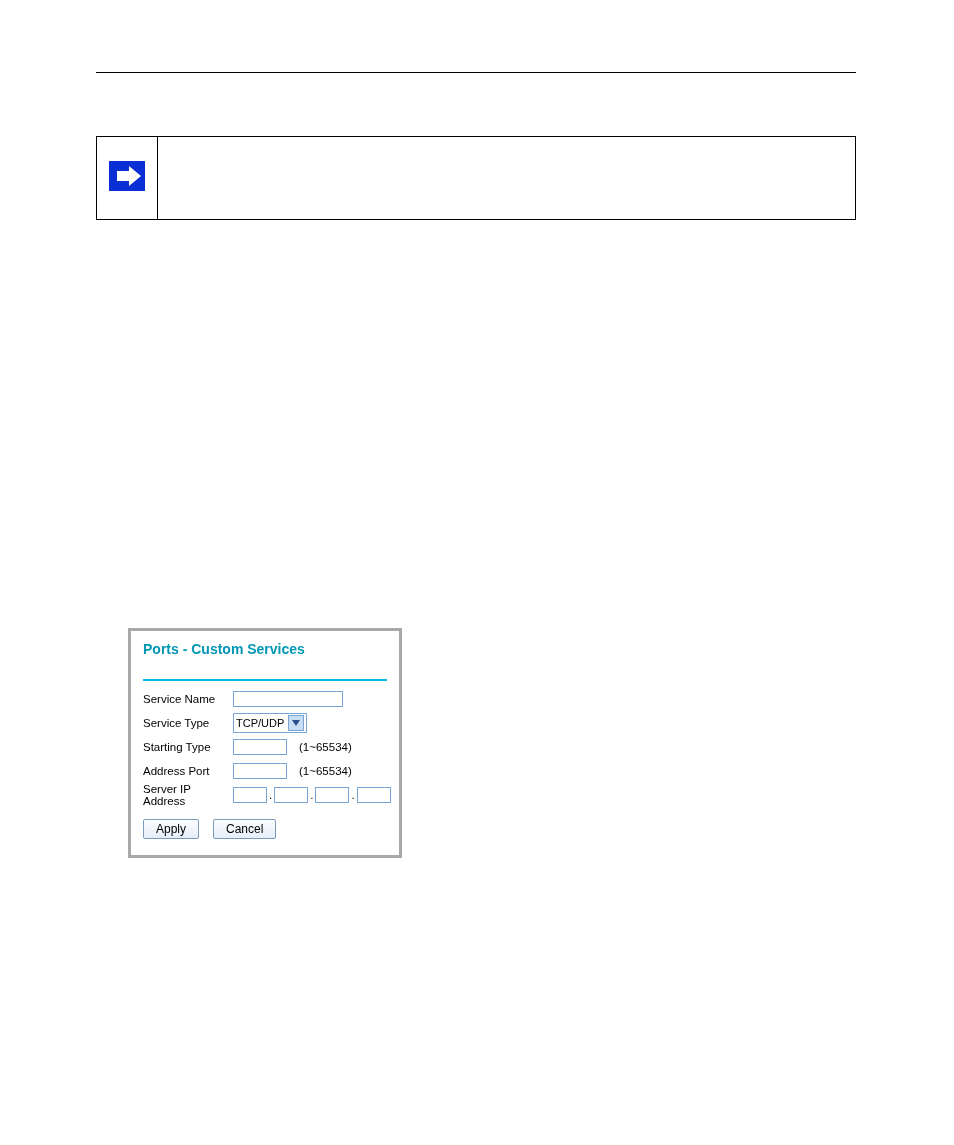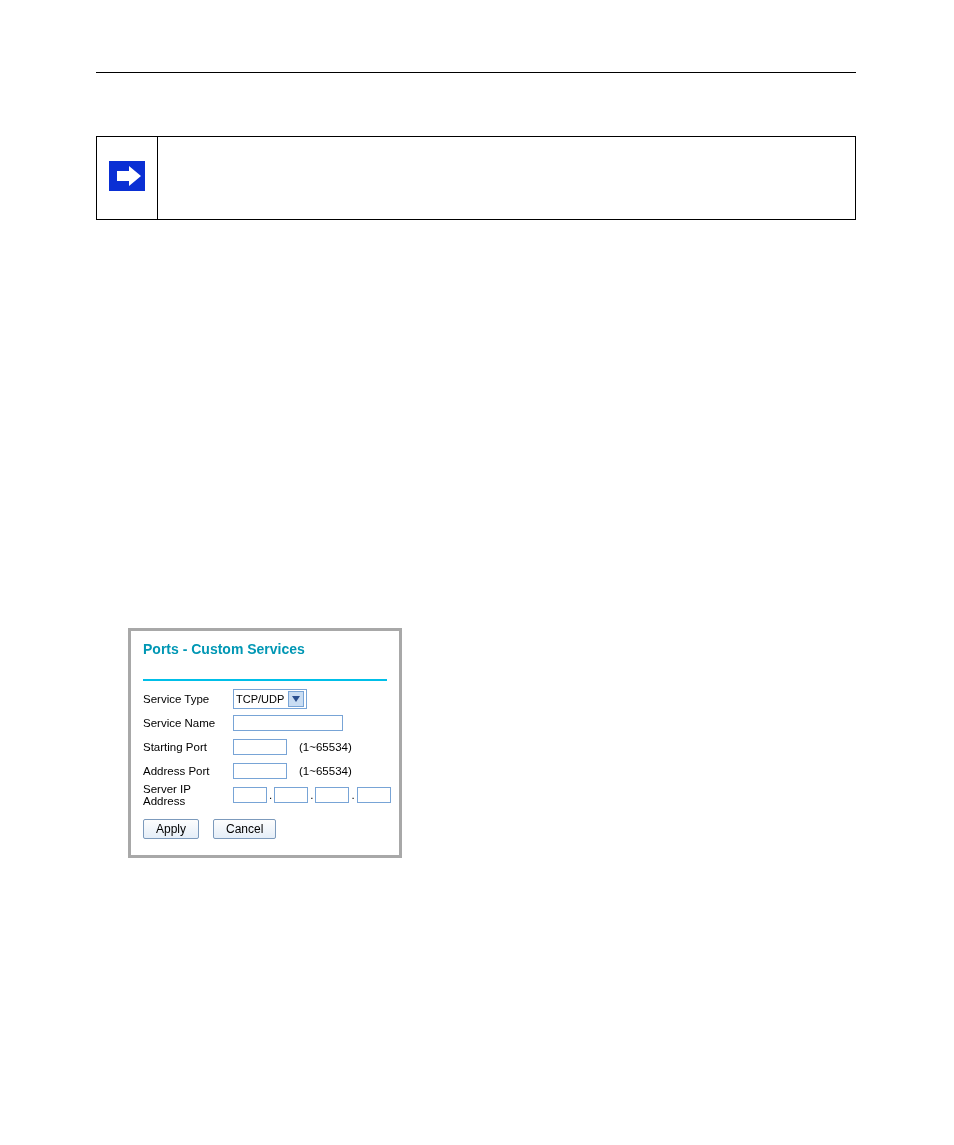--- a/index.html
+++ b/index.html
@@ -169,40 +169,40 @@
           <polygon points="8,10 20,10 20,5 32,15 20,25 20,20 8,20" fill="#ffffff"></polygon>
         </svg>
       </span>
     </div>
     <div class="note-content-cell"></div>
   </div>
 
   <div class="dialog">
     <div class="dialog-title">Ports - Custom Services</div>
     <hr class="dialog-rule">
+
+    <div class="field-row">
+      <span class="field-label">Service Name</span>
+      <input class="text-input w110" type="text" value="" style="">
+    </div>
 
     <div class="field-row">
       <span class="field-label">Service Type</span>
       <span class="select">
         <span>TCP/UDP</span>
         <span class="select-arrow">
           <svg viewBox="0 0 8 6">
               <polygon points="0,0 8,0 4,6" fill="#2a4f8f"></polygon>
             </svg>
         </span>
       </span>
     </div>
 
     <div class="field-row">
-      <span class="field-label">Service Name</span>
-      <input class="text-input w110" type="text" value="" style="">
-    </div>
-
-    <div class="field-row">
-      <span class="field-label">Starting Port</span>
+      <span class="field-label">Starting Type</span>
       <input class="text-input w54" type="text" value="" style="">
       <span class="range-hint">(1~65534)</span>
     </div>
 
     <div class="field-row">
       <span class="field-label">Address Port</span>
       <input class="text-input w54" type="text" value="" style="">
       <span class="range-hint">(1~65534)</span>
     </div>
 

